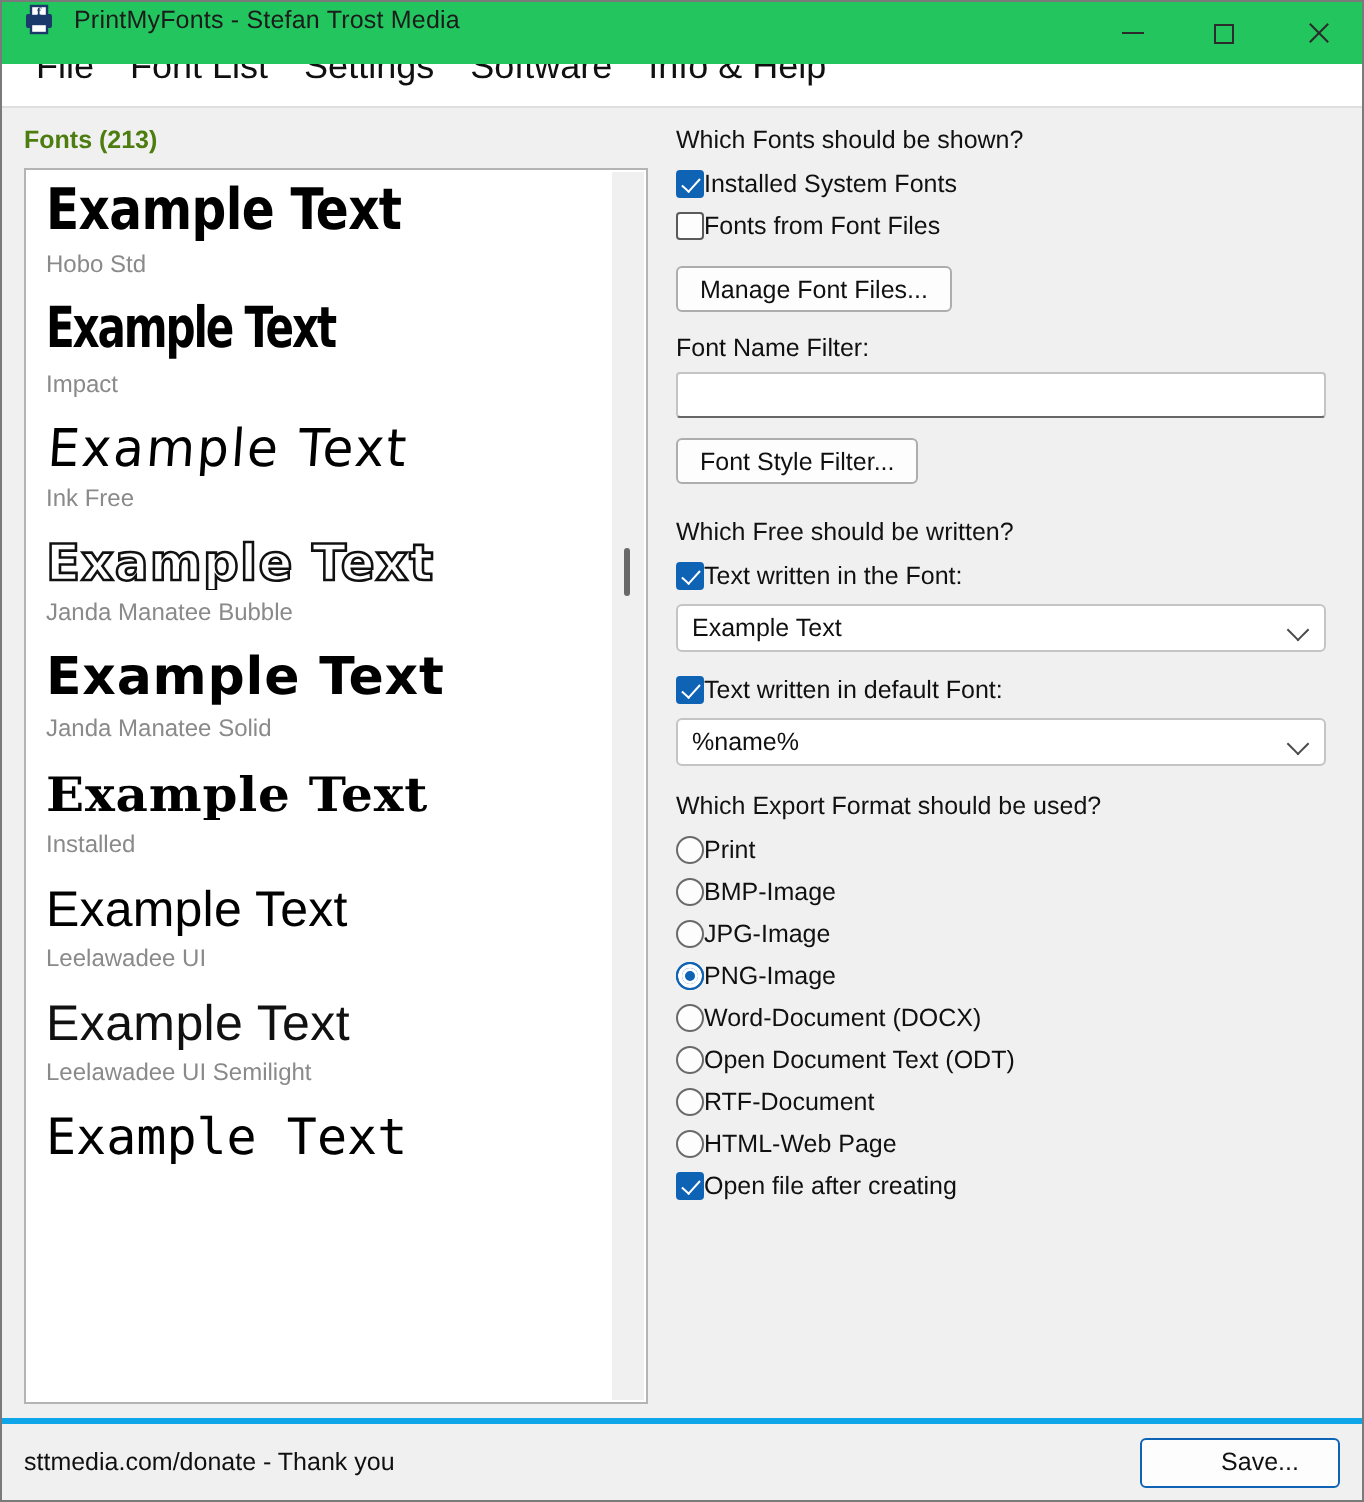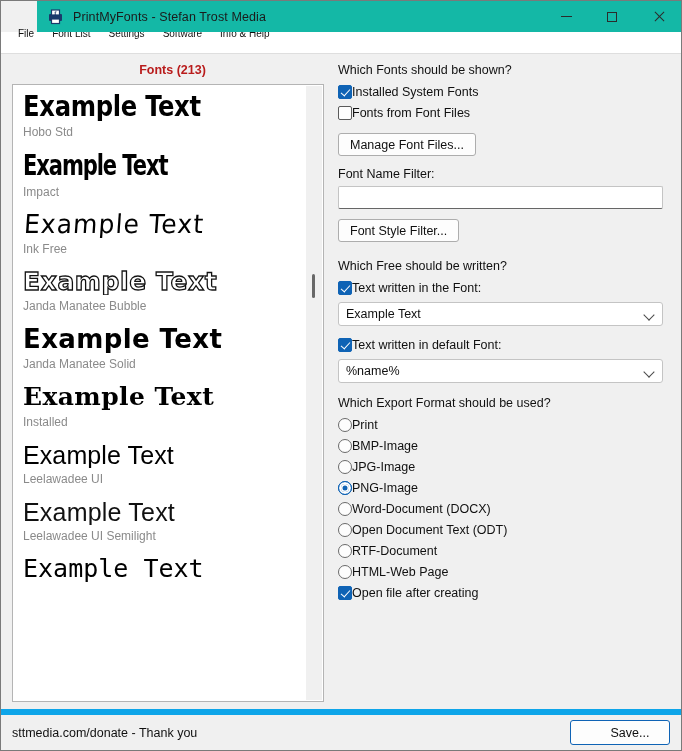--- a/index.html
+++ b/index.html
@@ -24,26 +24,25 @@
     box-sizing: border-box;
     background: #f0f0f0;
     border: 1px solid #7a7a7a;
     display: flex;
     flex-direction: column;
   }
 
   
   .titlebar {
     height: 31px;
-    background: #14b8a6;
-    display: flex;
-    align-items: center;
-    flex: 0 0 auto;
-    position: relative;
-    margin-left: 36px;
+    background: #22c55e;
+    display: flex;
+    align-items: flex-start;
+    flex: 0 0 auto;
+    position: relative;
   }
   .title-left {
     display: flex;
     align-items: center;
     padding-left: 10px;
     gap: 9px;
   }
   .app-icon {
     width: 17px;
     height: 17px;
@@ -103,21 +102,21 @@
   .menubar {
     height: 21px;
     background: #ffffff;
     display: flex;
     align-items: center;
     padding-left: 8px;
     flex: 0 0 auto;
     border-bottom: 1px solid #dedede;
   }
   .menu-item {
-    font-size: 10px;
+    font-size: 18px;
     color: #101010;
     padding: 2px 9px 20px 9px;
     cursor: default;
     white-space: nowrap;
   }
 
   
   .content {
     flex: 1 1 auto;
     position: relative;
@@ -128,23 +127,22 @@
   
   .left-col {
     width: 332px;
     flex: 0 0 auto;
     padding: 9px 0 0 11px;
     box-sizing: border-box;
   }
   .section-title {
     font-size: 12.5px;
     font-weight: bold;
-    color: #b91c1c;
+    color: #4d7c0f;
     margin: 0 0 7px 0;
-    text-align: center;
   }
   .fontlist {
     position: relative;
     width: 312px;
     height: 618px;
     background: #ffffff;
     border: 1px solid #b4b4b4;
     box-sizing: border-box;
     overflow: hidden;
   }
@@ -353,21 +351,21 @@
   }
 
   .spacer-10 { height: 10px; }
   .spacer-6  { height: 6px; }
 
   
   .statusbar {
     height: 41px;
     flex: 0 0 auto;
     background: #f0f0f0;
-    border-top: 6px solid #0ea5e9;
+    border-top: 3px solid #0ea5e9;
     display: flex;
     align-items: center;
     justify-content: space-between;
     padding: 0 11px 0 11px;
     box-sizing: border-box;
   }
   .status-text {
     font-size: 12.5px;
     color: #101010;
     white-space: nowrap;

